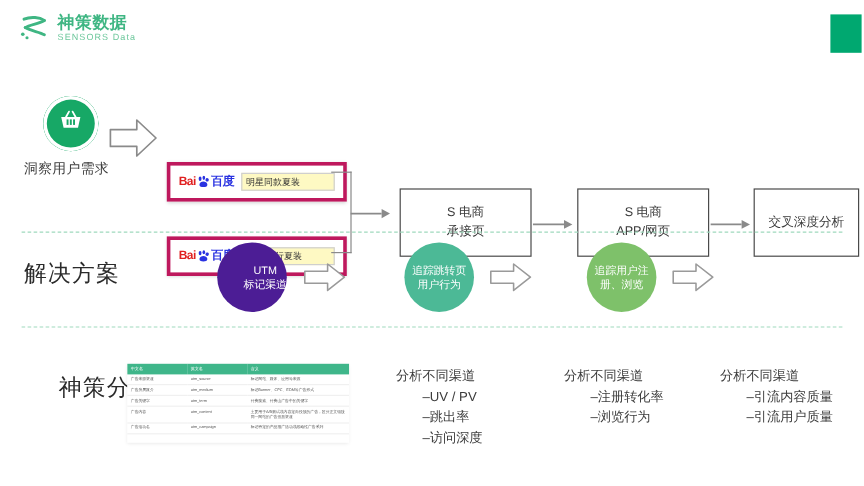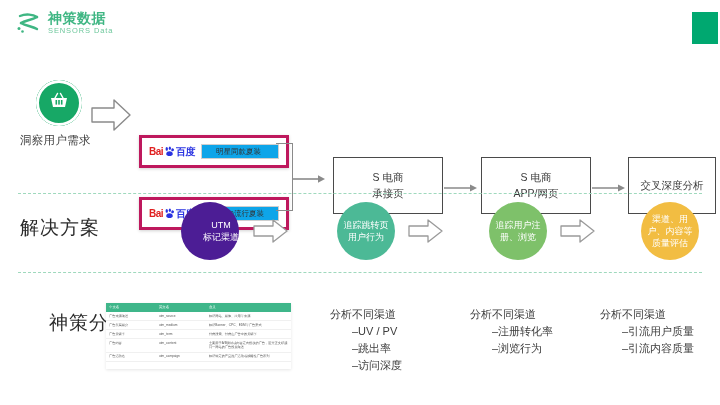--- a/index.html
+++ b/index.html
@@ -34,22 +34,22 @@
   .big-arrow{position:absolute;left:90px;top:32px;}
 
   .search-card{position:absolute;background:#ffffff;border:3px solid #be185d;
      box-shadow:0 1px 3px rgba(0,0,0,.18);display:flex;align-items:center;padding:5px 7px;gap:6px;}
   .sc1{left:139px;top:73px;width:130px;height:17px;}
   .sc2{left:139px;top:135px;width:130px;height:17px;}
   .baidu{display:flex;align-items:center;font-size:10px;font-weight:bold;line-height:1;flex:none;}
   .bai{color:#e02020;letter-spacing:-.5px;}
   .paw{width:11px;height:11px;margin:0 1px;position:relative;}
   .du{color:#2932e1;letter-spacing:-.5px;}
-  .s-input{flex:1;height:13px;border:1px solid #cfcfcf;background:#0ea5e9;font-size:7.5px;
-     color:#333;display:flex;align-items:center;padding-left:14px;overflow:hidden;white-space:nowrap;font-family:Liberation Mono, monospace;}
+  .s-input{flex:1;height:13px;border:1px solid #cfcfcf;background:#fef9c3;font-size:7.5px;
+     color:#333;display:flex;align-items:center;padding-left:3px;overflow:hidden;white-space:nowrap;}
 
   .bracket{position:absolute;left:276px;top:81px;width:16px;height:66px;
      border:1.5px solid #8a8a8a;border-left:none;}
   .brk-arrow{position:absolute;left:292px;top:108px;}
 
   .fbox{position:absolute;border:1px solid #4a4a4a;background:#fff;
      display:flex;align-items:center;justify-content:center;text-align:center;
      font-size:10.5px;color:#3a3a3a;line-height:1.45;}
   .fb1{left:333px;top:95px;width:108px;height:55px;}
   .fb2{left:481px;top:95px;width:108px;height:55px;}
@@ -250,27 +250,20 @@
       <span>追踪用户注</span><br>
       <span>册、浏览</span>
     </div>
   </div>
   <span class="hollow-arrow ha3">
     <svg width="36" height="28" viewBox="0 0 36 28">
       <path d="M1 9 H20 V3 L34 14 L20 25 V19 H1 Z" fill="#ffffff" stroke="#9a9a9a" stroke-width="1.3" stroke-linejoin="round"></path>
     </svg>
   </span>
 
-  <div class="bubble b4">
-    <div>
-      <span>渠道、用</span><br>
-      <span>户、内容等</span><br>
-      <span>质量评估</span>
-    </div>
-  </div>
 
   <div class="divider d2"></div>
 
   <div class="sect-title st3">神策分析</div>
 
   <div class="utm-table">
     <table>
       <colgroup>
           <col class="c1">
           <col class="c2">
@@ -321,17 +314,17 @@
   </div>
 
   <div class="bullets bl2">
     <span class="head">分析不同渠道</span>
     <span class="li">–注册转化率</span>
     <span class="li">–浏览行为</span>
   </div>
 
   <div class="bullets bl3">
     <span class="head">分析不同渠道</span>
+    <span class="li">–引流内容质量</span>
     <span class="li">–引流用户质量</span>
-    <span class="li">–引流内容质量</span>
   </div>
 
 </div>
 
 </body></html>

